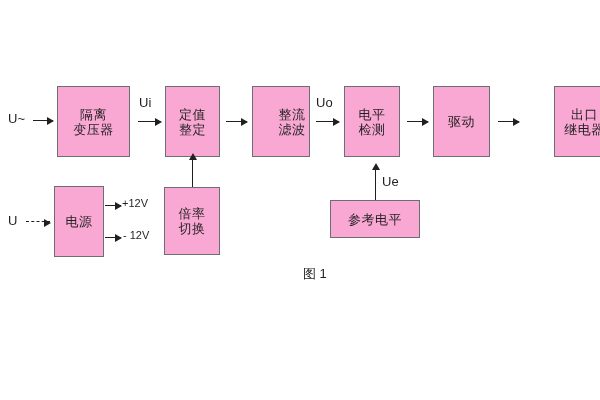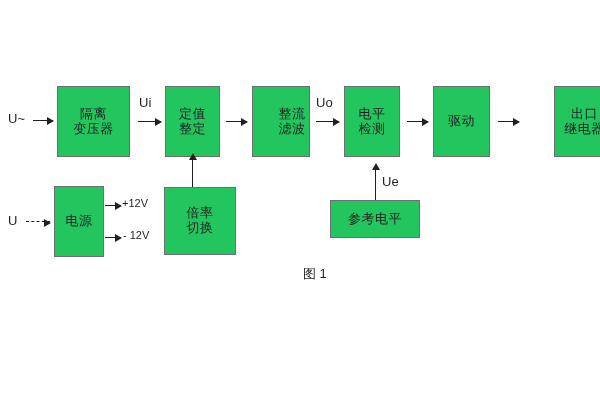--- a/index.html
+++ b/index.html
@@ -12,29 +12,28 @@
     width: 600px;
     height: 400px;
     background: #ffffff;
     font-family: "Liberation Sans", "DejaVu Sans", sans-serif;
     overflow: hidden;
   }
   .box {
     position: absolute;
     box-sizing: border-box;
     border: 1px solid #6d6e71;
-    background: #22c55e;
+    background: #f9a8d4;
     display: flex;
     flex-direction: column;
     align-items: center;
     justify-content: center;
     color: #231f20;
     font-size: 13px;
     line-height: 1.0;
-    font-family: Liberation Mono, monospace;
   }
   .box .ln {
     display: block;
     white-space: nowrap;
     letter-spacing: 0.5px;
   }
   .box .ln + .ln {
     margin-top: 2px;
   }
   .box.single .ln {
@@ -152,21 +151,21 @@
   <div class="box single" style="left:54px; top:186px; width:50px; height:71px;">
     <span class="ln">电源</span>
   </div>
 
   <div class="arrow-h" style="left:105px; top:205px; width:16px;"></div>
   <div class="label sm" style="left:122px; top:198px;">+12V</div>
 
   <div class="arrow-h" style="left:105px; top:237px; width:16px;"></div>
   <div class="label sm" style="left:123px; top:230px;">- 12V</div>
 
-  <div class="box" style="left:164px; top:187px; width:72px; height:68px;">
+  <div class="box" style="left:164px; top:187px; width:56px; height:68px;">
     <span class="ln">倍率</span>
     <span class="ln">切换</span>
   </div>
 
   <div class="arrow-v" style="left:192px; top:160px; height:27px;"></div>
 
   <div class="box single" style="left:330px; top:200px; width:90px; height:38px;">
     <span class="ln">参考电平</span>
   </div>
 

